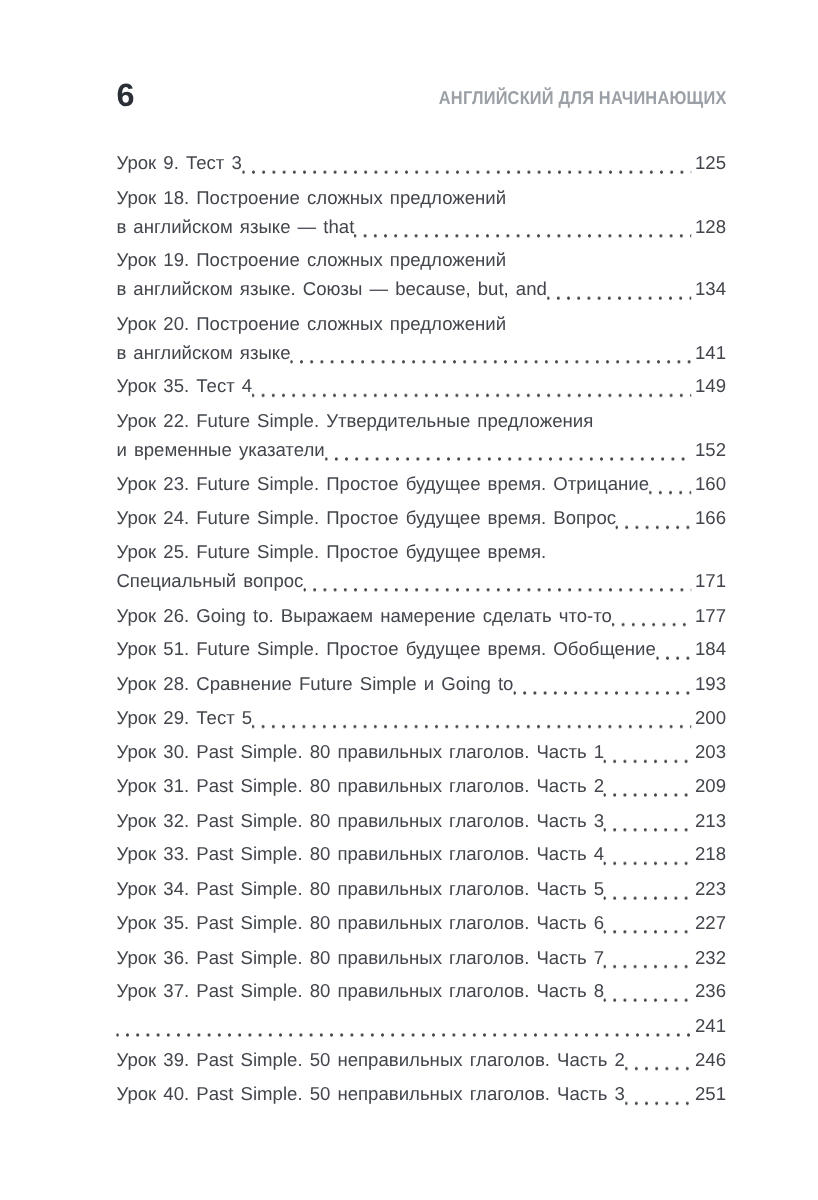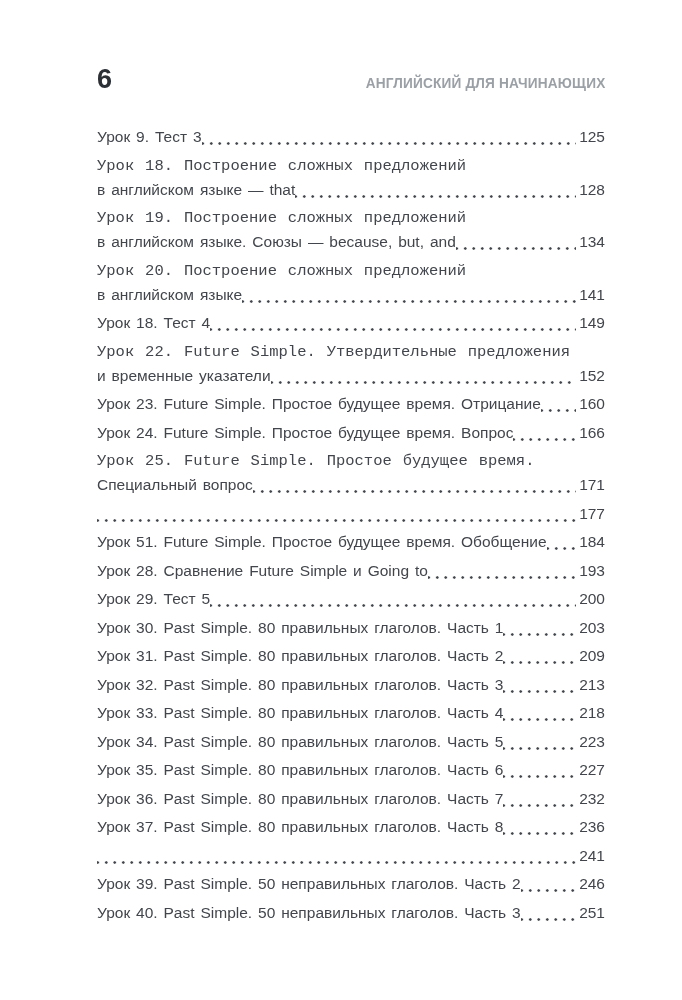--- a/index.html
+++ b/index.html
@@ -49,21 +49,21 @@
   .toc{
     margin:32px 77px 0 97px;
   }
   .entry{
     font-size:15.5px;
     line-height:24px;
     color:var(--ink);
     margin-bottom:4.5px;
     word-spacing:1.6px;
   }
-  .line-wrap{ white-space:nowrap;font-family:Liberation Mono, monospace; }
+  .line-wrap{ white-space:nowrap; }
   .line-final{
     display:flex;
     align-items:baseline;
   }
   .line-final .text{ white-space:nowrap; }
   .leader{
     flex:1 1 auto;
     min-width:14px;
     align-self:stretch;
     background-image:radial-gradient(circle, var(--ink) 1.05px, transparent 1.5px);
@@ -114,21 +114,21 @@
     <div class="line-wrap">Урок 20. Построение сложных предложений</div>
         <div class="line-final">
       <span class="text">в английском языке</span>
       <span class="leader"></span>
       <span class="pagenum">141</span>
     </div>
   </div>
 
   <div class="entry">
     <div class="line-final">
-      <span class="text">Урок 18. Тест 4</span>
+      <span class="text">Урок 35. Тест 4</span>
       <span class="leader"></span>
       <span class="pagenum">149</span>
     </div>
   </div>
 
   <div class="entry">
     <div class="line-wrap">Урок 22. Future Simple. Утвердительные предложения</div>
         <div class="line-final">
       <span class="text">и временные указатели</span>
       <span class="leader"></span>
@@ -156,20 +156,21 @@
     <div class="line-wrap">Урок 25. Future Simple. Простое будущее время.</div>
         <div class="line-final">
       <span class="text">Специальный вопрос</span>
       <span class="leader"></span>
       <span class="pagenum">171</span>
     </div>
   </div>
 
   <div class="entry">
     <div class="line-final">
+      <span class="text">Урок 26. Going to. Выражаем намерение сделать что-то</span>
       <span class="leader"></span>
       <span class="pagenum">177</span>
     </div>
   </div>
 
   <div class="entry">
     <div class="line-final">
       <span class="text">Урок 51. Future Simple. Простое будущее время. Обобщение</span>
       <span class="leader"></span>
       <span class="pagenum">184</span>

